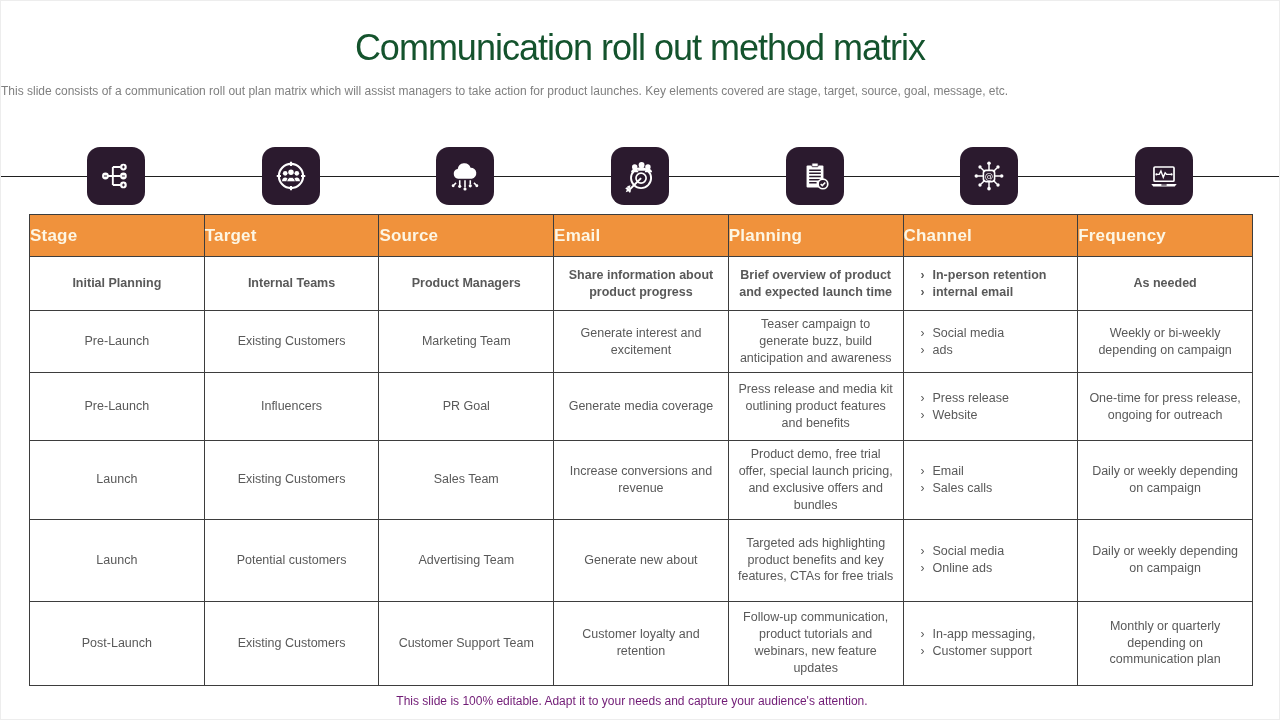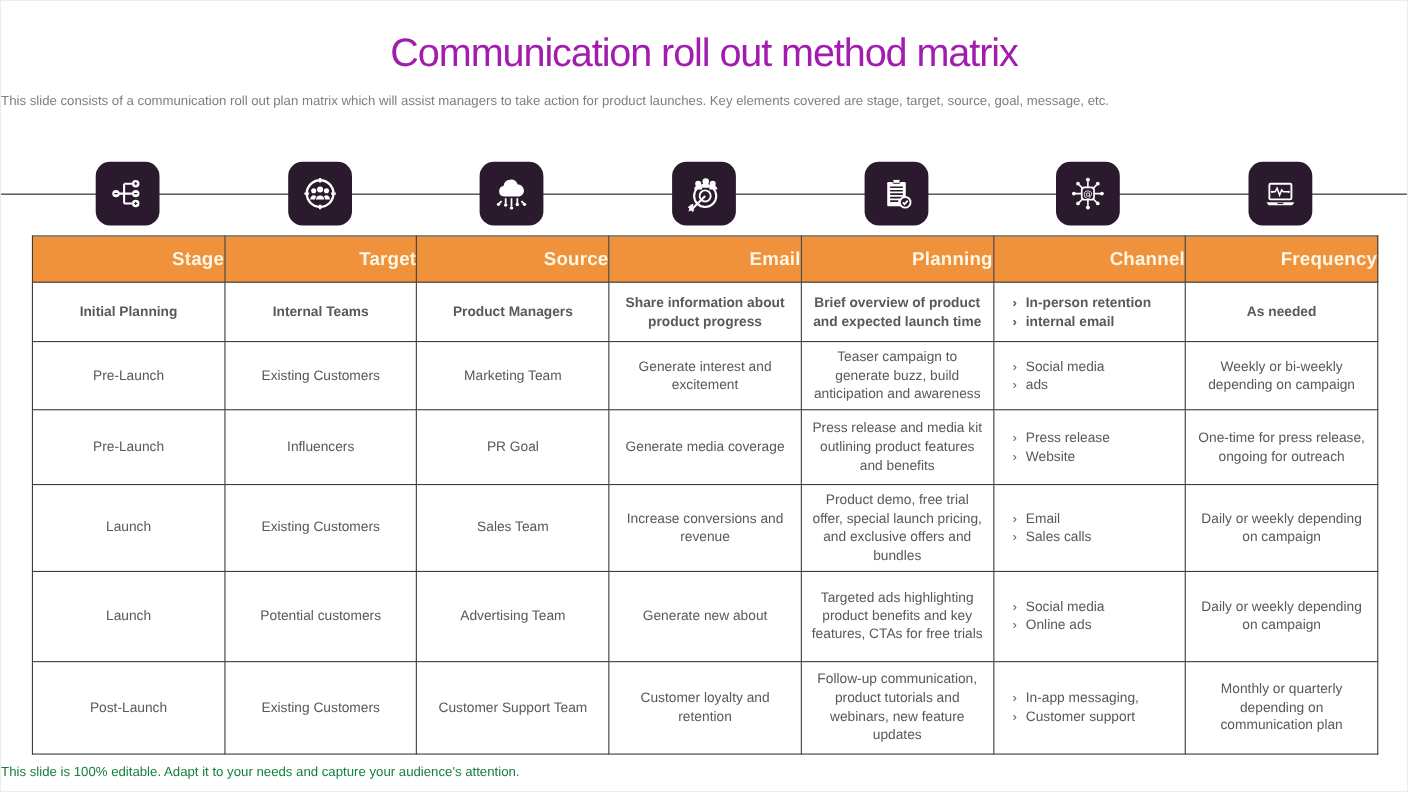--- a/index.html
+++ b/index.html
@@ -14,21 +14,21 @@
     overflow: hidden;
     border: 1px solid #ededed;
   }
 
   .title {
     margin-top: 26px;
     text-align: center;
     font-size: 36px;
     font-weight: normal;
     letter-spacing: -1px;
-    color: #a21caf;
+    color: #14532d;
     font-stretch: condensed;
   }
 
   .subtitle {
     margin-top: 15px;
     text-align: left;
     font-size: 12px;
     color: #7f7f7f;
   }
 
@@ -73,21 +73,21 @@
   }
   table.matrix th, table.matrix td {
     border: 1px solid #3d3d3d;
   }
   table.matrix th {
     background: #f0923c;
     color: #fdf6e4;
     font-size: 17px;
     font-weight: bold;
     height: 42px;
-    text-align: right;
+    text-align: left;
     letter-spacing: 0.2px;
   }
   table.matrix td {
     font-size: 12.5px;
     color: #595959;
     text-align: center;
     vertical-align: middle;
     padding: 5px 9px;
     line-height: 1.35;
   }
@@ -104,23 +104,23 @@
     width: 20px;
     flex: 0 0 20px;
     color: #595959;
     font-size: 12px;
   }
 
   .footer {
     position: absolute;
     left: 0; right: 16px;
     bottom: 11px;
-    text-align: left;
+    text-align: center;
     font-size: 12px;
-    color: #15803d;
+    color: #701a75;
   }
 </style>
 </head>
 <body>
 
 <div class="slide">
 
   <h1 class="title">Communication roll out method matrix</h1>
   <p class="subtitle">This slide consists of a communication roll out plan matrix which will assist managers to take action for product launches. Key elements covered are stage, target, source, goal, message, etc.</p>
 

